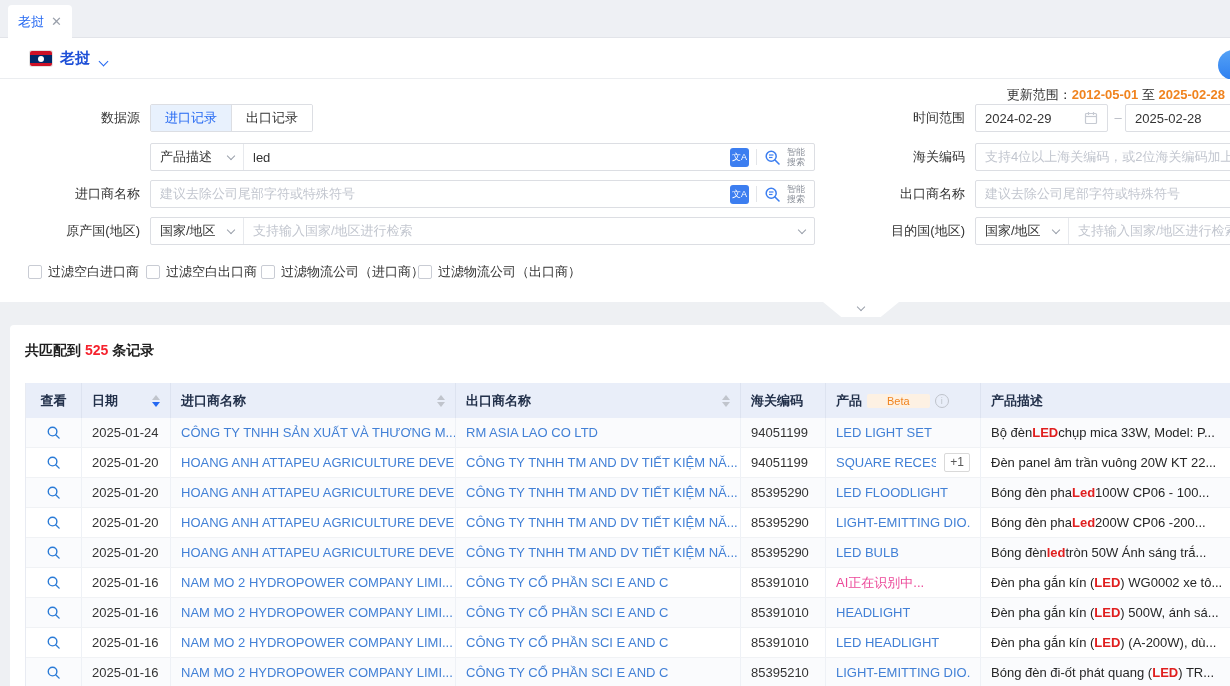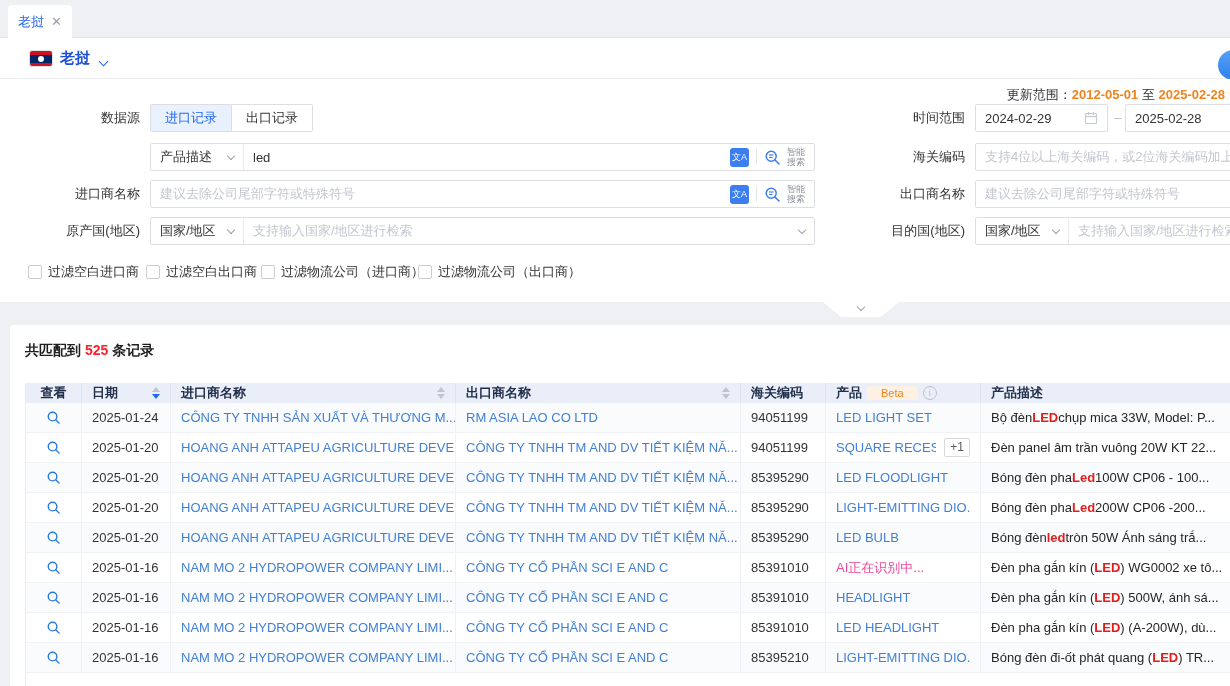--- a/index.html
+++ b/index.html
@@ -52,42 +52,42 @@
   .cbrow{position:absolute;top:184px;display:flex;align-items:center;gap:6px;cursor:pointer;}
   .cbox{width:14px;height:14px;border:1px solid #c9ccd4;border-radius:2px;background:#fff;flex:none;}
   .notch{position:absolute;left:823px;top:223px;width:76px;height:15px;background:#fff;clip-path:polygon(0 0,100% 0,76% 100%,24% 100%);display:flex;align-items:flex-start;justify-content:center;cursor:pointer;}
   .notch .chev-sm{margin-top:2px;}
 
   
   .card{position:absolute;top:325px;left:10px;width:1220px;height:361px;background:#fff;border-radius:4px 0 0 0;overflow:hidden;}
   .summary{position:absolute;top:17px;left:15px;font-size:14px;font-weight:bold;color:#1f1f1f;}
   .summary .cnt{color:#f5222d;margin:0 4px;}
   .table{position:absolute;top:58px;left:15px;right:0;bottom:0;border-left:1px solid #e8ebf2;}
-  .thead{display:flex;height:20px;background:#e9eef9;align-items:stretch;font-weight:bold;font-size:13px;color:#22304a;}
+  .thead{display:flex;height:35px;background:#e9eef9;align-items:stretch;font-weight:bold;font-size:13px;color:#22304a;}
   .th{display:flex;align-items:center;padding:0 10px;border-right:1px solid #dde3f0;}
   .tr{display:flex;height:30px;align-items:stretch;border-bottom:1px solid #f0f2f5;background:#fff;}
   .tr:nth-child(even){background:#fafbfd;}
   .td{display:flex;align-items:center;padding:0 10px;border-right:1px solid #eef1f6;white-space:nowrap;overflow:hidden;}
   .c1{width:56px;justify-content:center;flex:none;}
   .c2{width:89px;flex:none;}
   .c3{width:285px;flex:none;}
   .c4{width:285px;flex:none;}
   .c5{width:85px;flex:none;}
   .c6{width:155px;flex:none;}
   .c7{flex:1;border-right:none;}
   .link{color:#4280d6;cursor:pointer;overflow:hidden;white-space:nowrap;}
   .pending{color:#ec4899;}
   .kw{color:#e01e1e;font-weight:bold;}
   .desc{color:#262626;}
   .sorter{display:flex;flex-direction:column;margin-left:auto;gap:2px;padding-left:8px;cursor:pointer;}
   .car{width:0;height:0;border-left:4px solid transparent;border-right:4px solid transparent;}
   .car.up{border-bottom:5px solid #c0c4cc;}
   .car.dn{border-top:5px solid #c0c4cc;}
   .car.dn.act{border-top-color:#2468f2;}
-  .beta{background:#fdf1e3;color:#f0831e;font-size:11px;font-weight:normal;padding:1px 14px;border-radius:2px;margin-left:5px;}
+  .beta{background:#fdf1e3;color:#f0831e;font-size:11px;font-weight:normal;padding:1px 20px;border-radius:2px;margin-left:5px;}
   .info{width:14px;height:14px;border:1px solid #bfc3cb;border-radius:50%;color:#bfc3cb;font-size:9px;display:flex;align-items:center;justify-content:center;margin-left:5px;font-weight:normal;}
   .plus-badge{margin-left:8px;border:1px solid #d9d9d9;border-radius:2px;color:#595959;font-size:12px;padding:0 5px;height:19px;line-height:17px;background:#fff;flex:none;cursor:pointer;}
 </style>
 </head>
 <body>
 
 <div class="screen">
 
   <div class="tabbar">
     <div class="tab">

